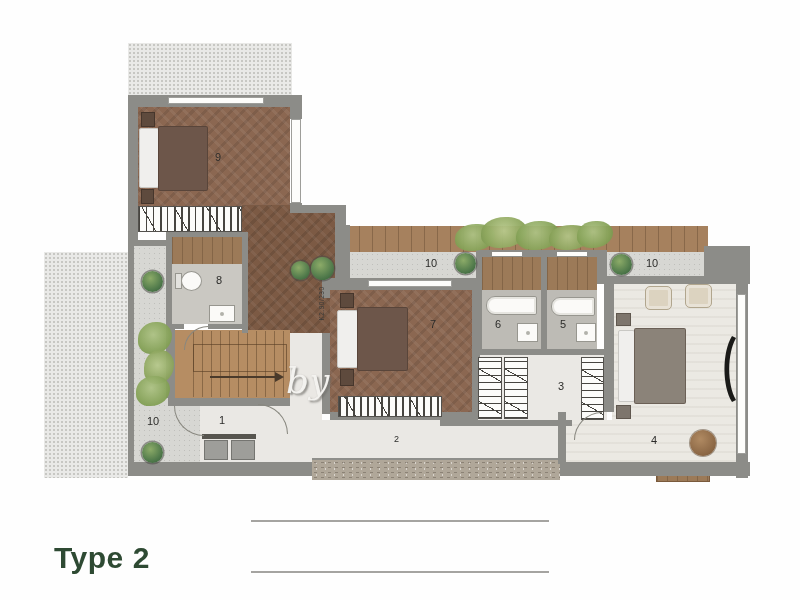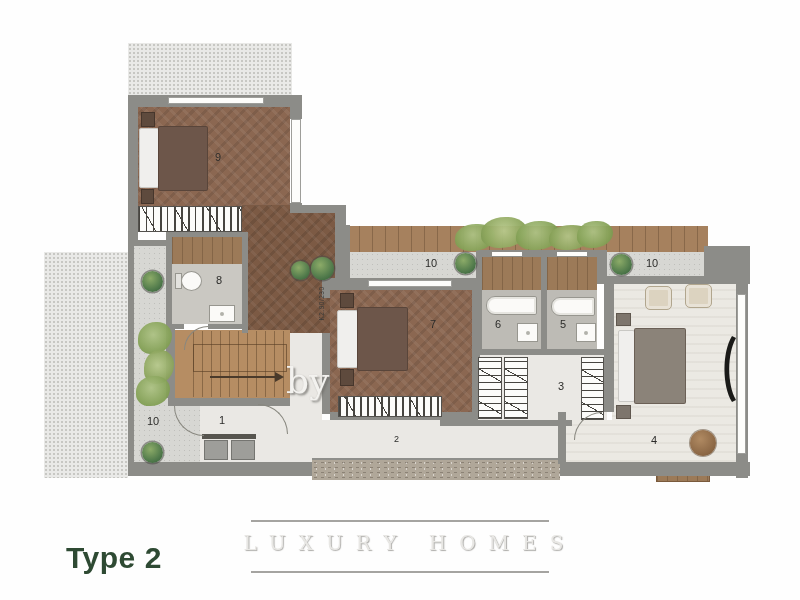--- a/index.html
+++ b/index.html
@@ -211,21 +211,19 @@
   <span class="abs num" style="left:651px;top:434px;">4</span>
   <span class="abs num" style="left:219px;top:414px;">1</span>
   <span class="abs num-s" style="left:394px;top:434px;">2</span>
   <span class="abs num" style="left:147px;top:415px;">10</span>
   <span class="abs num" style="left:425px;top:257px;">10</span>
   <span class="abs num" style="left:646px;top:257px;">10</span>
 
   <div class="abs" style="left:298px;top:300px;width:46px;text-align:center;transform:rotate(-90deg);
               font-size:6.5px;letter-spacing:.5px;color:#3a3a38;">K2.90/230</div>
 
-  <div class="abs wm" style="left:286px;top:360px;font-size:36px;">by</div>
+  <div class="abs wm" style="left:286px;top:360px;font-size:36px;font-style:italic;">by</div>
   <div class="abs wm-line" style="left:251px;top:520px;width:298px;height:2px;"></div>
-  <div class="abs wm" style="left:410px;top:531px;font-size:20px;letter-spacing:13px;transform:translateX(-50%);color:#e8e7e4;
-              text-shadow:1px 1px 1px rgba(118,116,112,.6);">LUXURY HOMES</div>
   <div class="abs wm-line" style="left:251px;top:571px;width:298px;height:2px;"></div>
 
-  <div class="abs title" style="left:66px;top:541px;color:#2e4a33;">Type 2</div>
+  <div class="abs title" style="left:54px;top:541px;color:#2e4a33;">Type 2</div>
 
 </div>
 
 </body></html>

